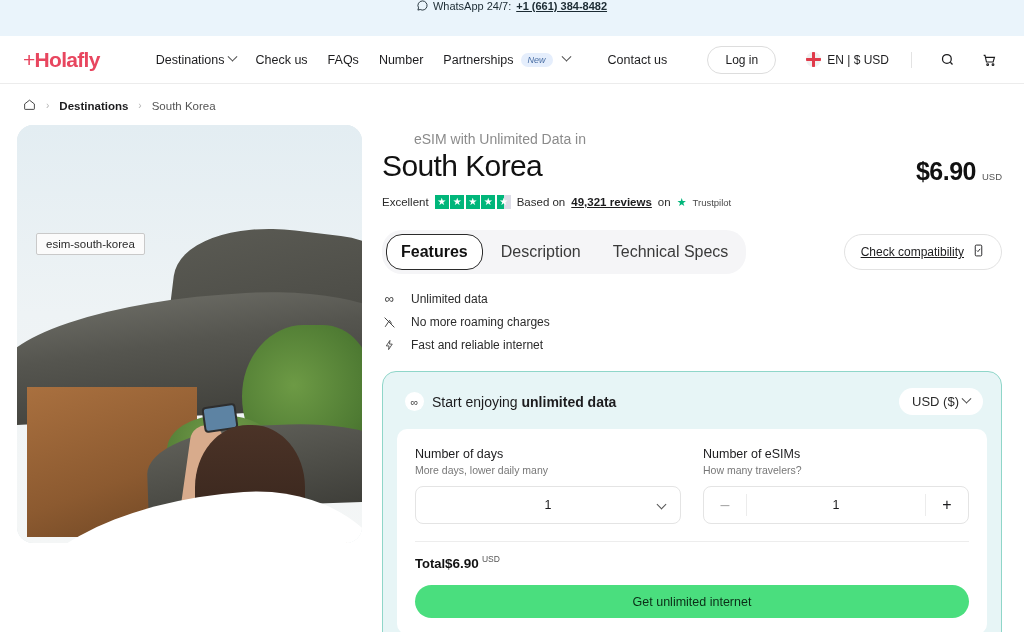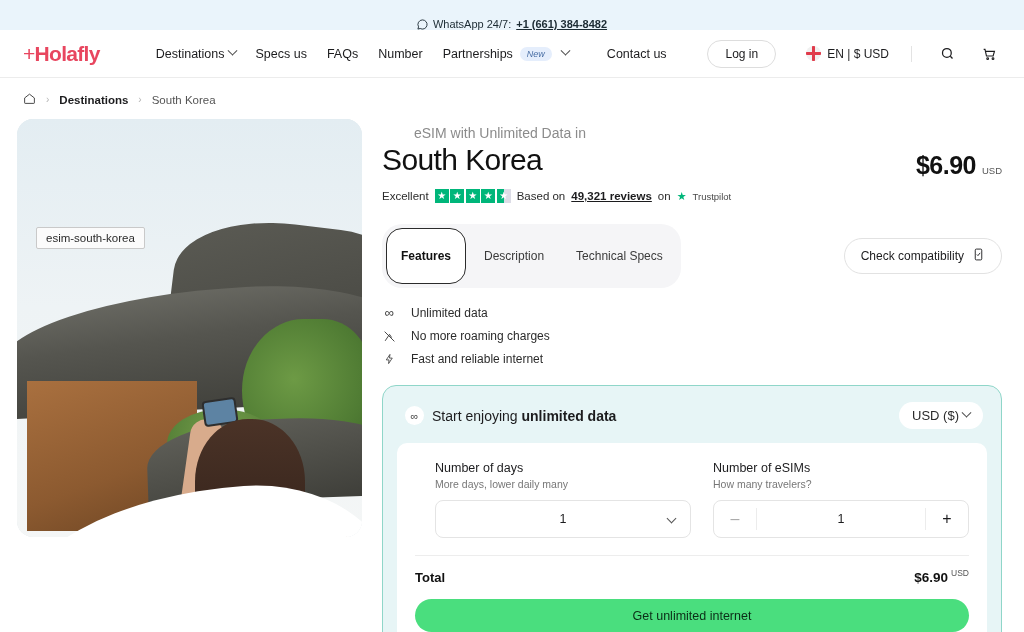--- a/index.html
+++ b/index.html
@@ -6,23 +6,23 @@
   html, body {
     width: 1024px; height: 632px;
     font-family: "Liberation Sans", sans-serif;
     background: #ffffff;
     color: #1c1c1e;
     overflow: hidden;
   }
 
   
   .topbar {
-    height: 30px;
+    height: 36px;
     background: #eaf4fb;
-    display: flex; align-items: flex-end; justify-content: center;
+    display: flex; align-items: flex-start; justify-content: center;
     gap: 5px;
     font-size: 11px;
     color: #1c2b33;
   }
   .topbar .wa-icon { width: 11px; height: 11px; display: block; }
   .topbar a { color: #1c2b33; text-decoration: underline; font-weight: 600; }
 
   
   .header {
     height: 48px;
@@ -248,33 +248,34 @@
   
   .tabs-row {
     display: flex; align-items: center; justify-content: space-between;
     margin-top: 21px;
   }
   .tabs {
     display: flex; align-items: center; gap: 4px;
     background: #f5f5f7; border-radius: 20px; padding: 4px;
   }
   .tab {
-    font-size: 12px; padding: 20px 14px; border-radius: 16px;
+    font-size: 16px; padding: 8px 14px; border-radius: 16px;
     color: #3a3a3a; cursor: pointer; white-space: nowrap;
   }
   .tab.active {
     background: #fff; border: 1px solid #2b2b2b;
     font-weight: 600; color: #111;
   }
   .compat-btn {
     display: flex; align-items: center; gap: 8px;
     border: 1px solid #e2e2e2; border-radius: 20px;
     padding: 9px 16px; font-size: 12px; background: #fff;
     color: #1c1c1e; cursor: pointer; white-space: nowrap;
     font-family: inherit;
+    text-decoration: underline;
   }
 
   
   .features { margin-top: 17px; display: flex; flex-direction: column; gap: 9px; }
   .feature { display: flex; align-items: center; gap: 14px; font-size: 12px; color: #2b2b2b; }
   .feat-ic { width: 15px; display: flex; justify-content: center; color: #3a3a3a; font-size: 13px; }
 
   
   .buy-card {
     margin-top: 19px;
@@ -294,21 +295,21 @@
     font-size: 11px; color: #444;
   }
   .cur-select {
     background: #fff; border-radius: 16px; padding: 6px 13px;
     font-size: 13px; color: #2b2b2b; display: flex; align-items: center; gap: 4px;
     cursor: pointer;
   }
   .inner-card {
     background: #fff; border-radius: 10px; padding: 18px 18px 16px 18px;
   }
-  .fields { display: flex; gap: 22px; margin-left: 20px; }
+  .fields { display: flex; gap: 22px; }
   .field { flex: 1; min-width: 0; }
   .field-label { font-size: 12.5px; color: #1c1c1e; margin-bottom: 3px; }
   .field-sub { font-size: 10.5px; color: #777; margin-bottom: 10px; }
   .select-box {
     border: 1px solid #e4e4e4; border-radius: 8px; height: 38px;
     display: flex; align-items: center; justify-content: center;
     position: relative; font-size: 12.5px; color: #1c1c1e; cursor: pointer;
     background: #fff;
   }
   .select-box .sel-chev {
@@ -323,21 +324,21 @@
   }
   .step-btn {
     width: 42px; height: 100%; display: flex; align-items: center; justify-content: center;
     font-size: 16px; color: #a9a9a9; cursor: pointer; background: none; border: none;
     font-family: inherit;
   }
   .step-btn.plus { color: #1c1c1e; }
   .step-sep { width: 1px; height: 22px; background: #ececec; }
   .step-val { flex: 1; text-align: center; font-size: 12.5px; color: #1c1c1e; }
   .hr { height: 1px; background: #ededed; margin: 17px 0 12px 0; }
-  .total-row { display: flex; align-items: baseline; justify-content: space-between; }
+  .total-row { display: flex; align-items: baseline; justify-content: flex-start; }
   .total-lbl { font-size: 13px; font-weight: 700; color: #111; }
   .total-val { font-size: 13.5px; font-weight: 700; color: #111; }
   .total-cur { font-size: 8.5px; font-weight: 400; color: #555; margin-left: 3px; vertical-align: super; }
   .cta {
     margin-top: 13px; width: 100%; height: 33px;
     background: #4ade7e; border: none; border-radius: 18px;
     font-size: 12.5px; color: #0b2d17; cursor: pointer;
     font-family: inherit;
   }
 </style>
@@ -359,21 +360,21 @@
     <span class="plus">+</span>
       <span>Holafly</span>
   </div>
 
   <nav class="nav">
     <div class="nav-item">
       <span>Destinations</span>
       <i class="chev"></i>
     </div>
     <div class="nav-item">
-      <span>Specs us</span>
+      <span>Check us</span>
     </div>
     <div class="nav-item">
       <span>FAQs</span>
     </div>
     <div class="nav-item">
       <span>Number</span>
     </div>
     <div class="nav-item">
       <span>Partnerships</span>
       <span class="badge-new">New</span>

